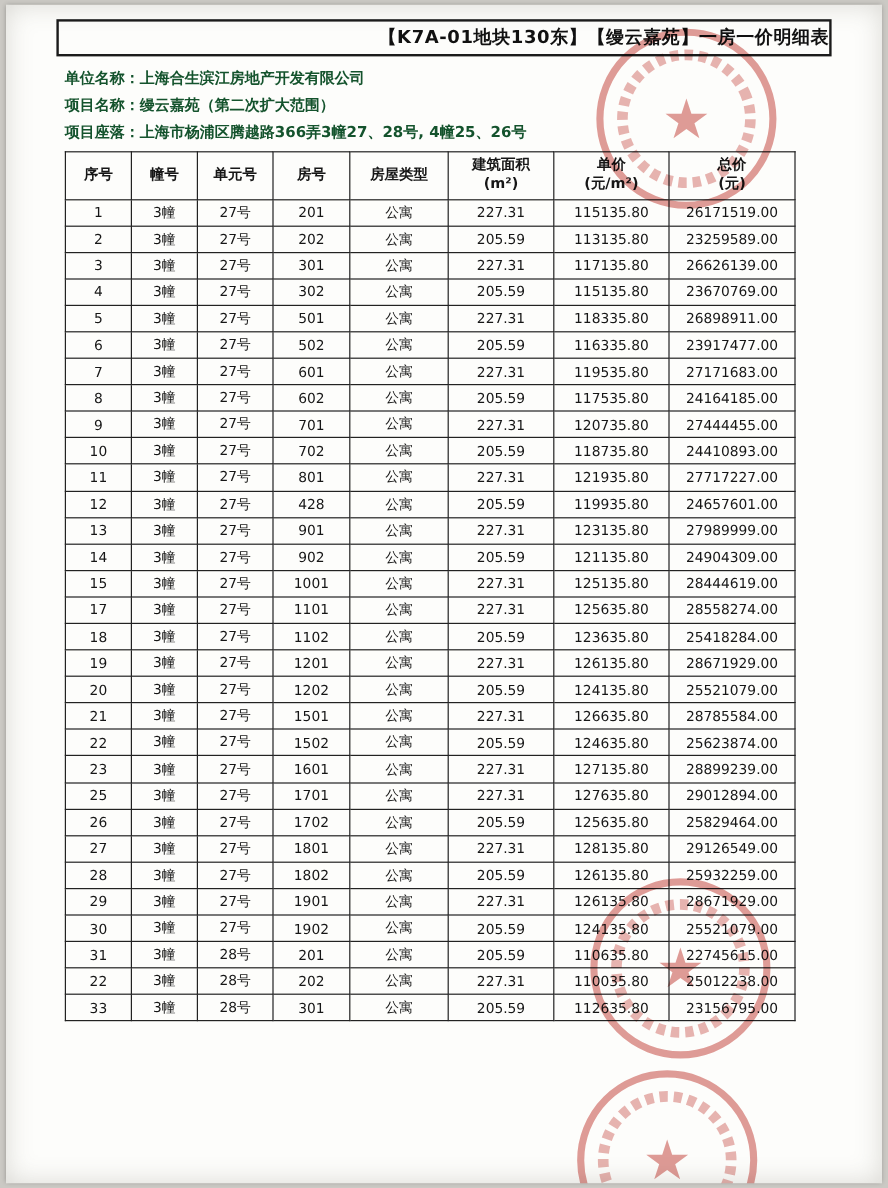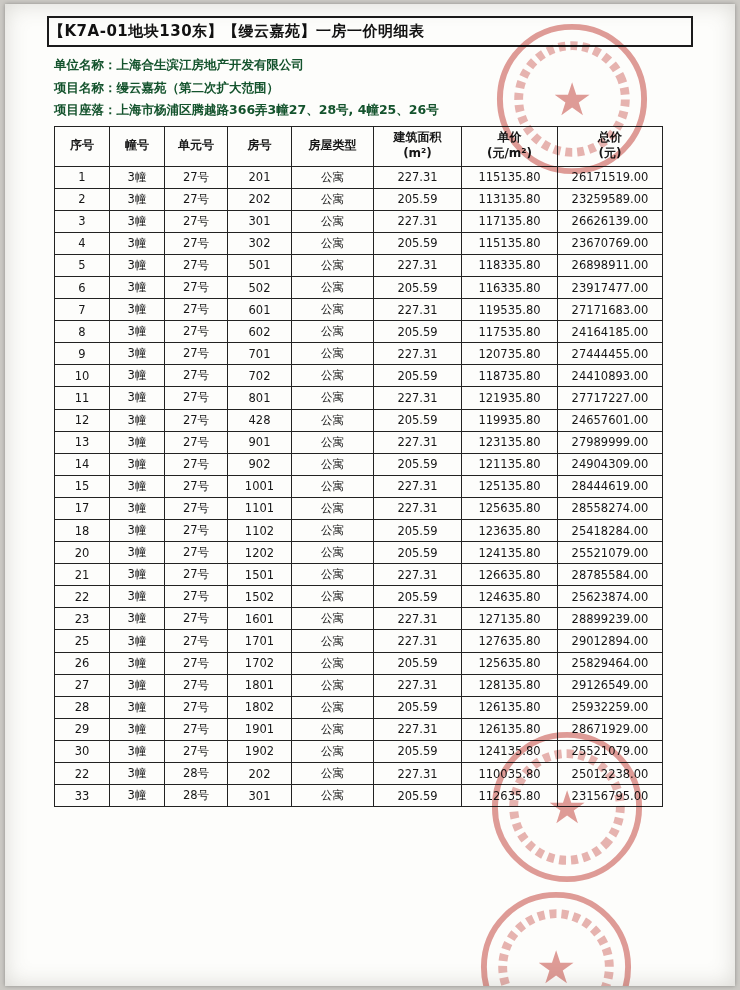--- a/index.html
+++ b/index.html
@@ -12,21 +12,21 @@
   }
   .sheet {
     position:absolute; left:5px; top:4px; right:5px; bottom:4px;
     background:#fdfdfb;
     box-shadow: inset 0 0 22px rgba(90,85,75,.22), 0 0 4px rgba(0,0,0,.3);
     overflow:hidden;
   }
   .title-box {
     margin:12px 42px 0 42px;
     border:2px solid #1b1b1b;
-    text-align:left;
+    text-align:right;
     font-weight:bold;
     font-size:15px;
     letter-spacing:.5px;
     padding:4px 0;
     color:#111;
   }
   .info-block { margin:7px 0 4px 49px; }
   .info-line {
     font-size:12.5px;
     font-weight:bold;
@@ -299,20 +299,30 @@
           <td>18</td>
           <td>3幢</td>
           <td>27号</td>
           <td>1102</td>
           <td>公寓</td>
           <td>205.59</td>
           <td>123635.80</td>
           <td>25418284.00</td>
         </tr>
         <tr>
+          <td>19</td>
+          <td>3幢</td>
+          <td>27号</td>
+          <td>1201</td>
+          <td>公寓</td>
+          <td>227.31</td>
+          <td>126135.80</td>
+          <td>28671929.00</td>
+        </tr>
+        <tr>
           <td>20</td>
           <td>3幢</td>
           <td>27号</td>
           <td>1202</td>
           <td>公寓</td>
           <td>205.59</td>
           <td>124135.80</td>
           <td>25521079.00</td>
         </tr>
         <tr>
@@ -397,20 +407,30 @@
         </tr>
         <tr>
           <td>30</td>
           <td>3幢</td>
           <td>27号</td>
           <td>1902</td>
           <td>公寓</td>
           <td>205.59</td>
           <td>124135.80</td>
           <td>25521079.00</td>
+        </tr>
+        <tr>
+          <td>31</td>
+          <td>3幢</td>
+          <td>28号</td>
+          <td>201</td>
+          <td>公寓</td>
+          <td>205.59</td>
+          <td>110635.80</td>
+          <td>22745615.00</td>
         </tr>
         <tr>
           <td>22</td>
           <td>3幢</td>
           <td>28号</td>
           <td>202</td>
           <td>公寓</td>
           <td>227.31</td>
           <td>110035.80</td>
           <td>25012238.00</td>

